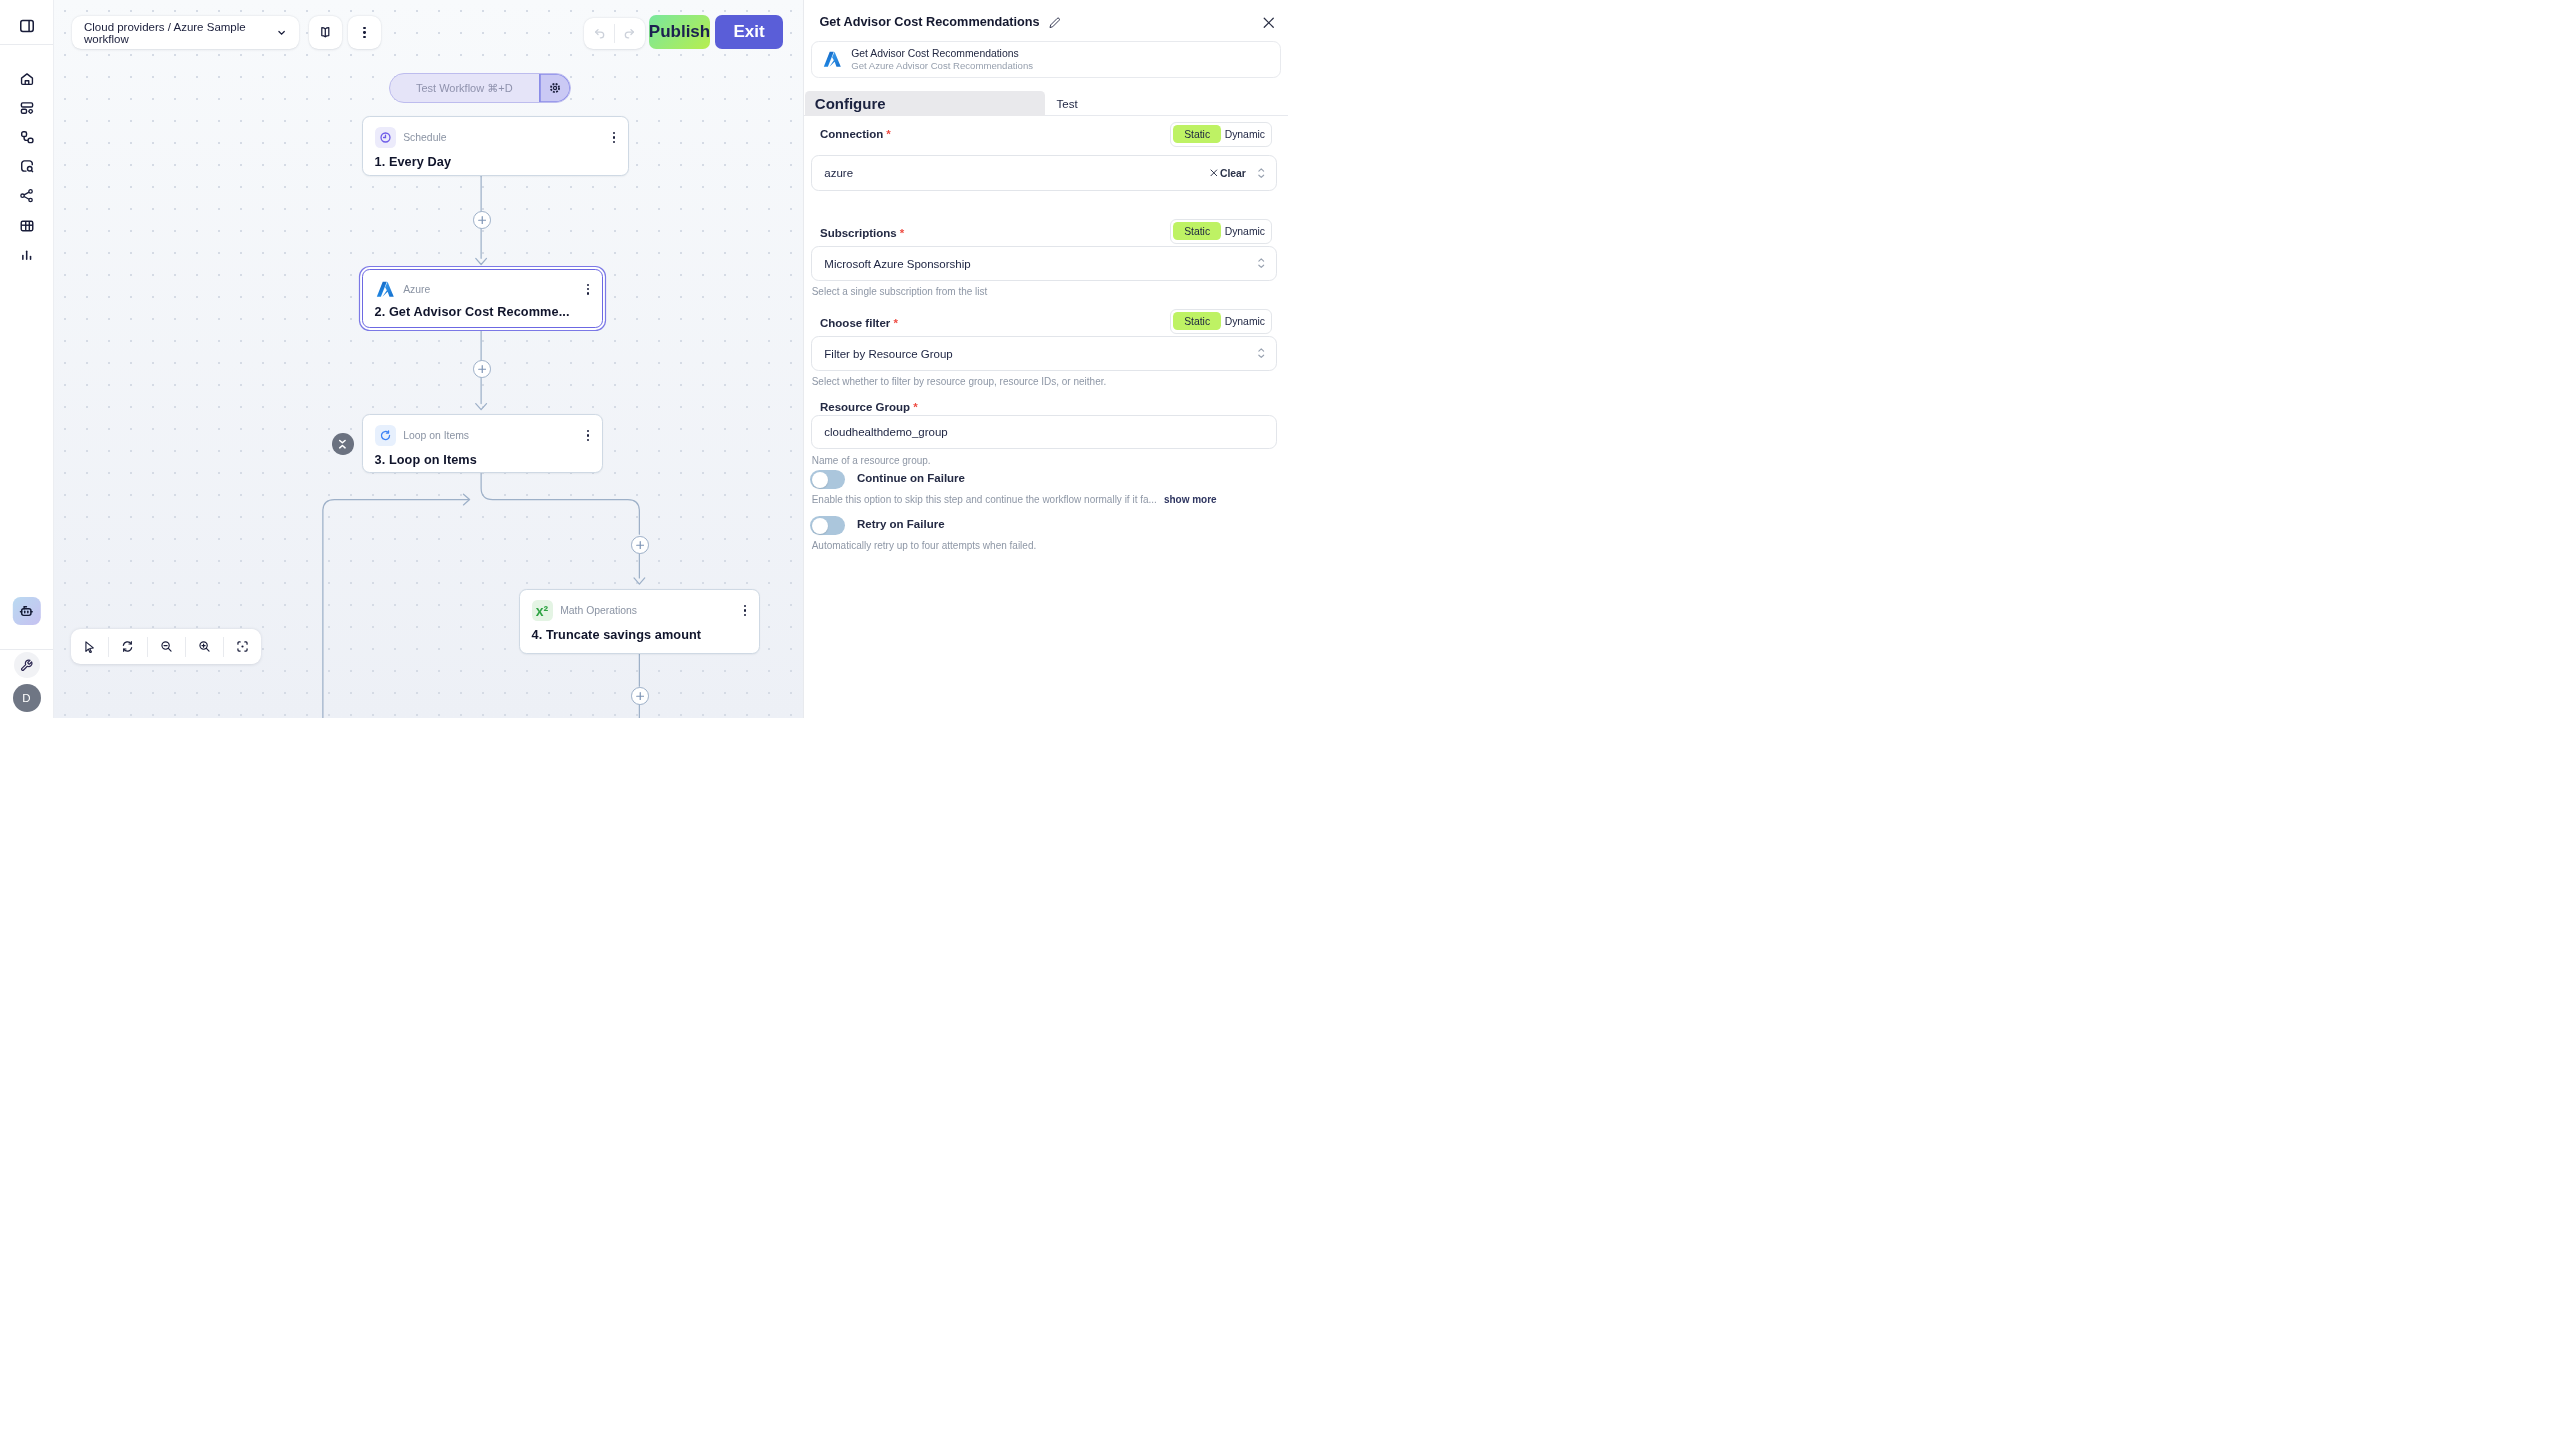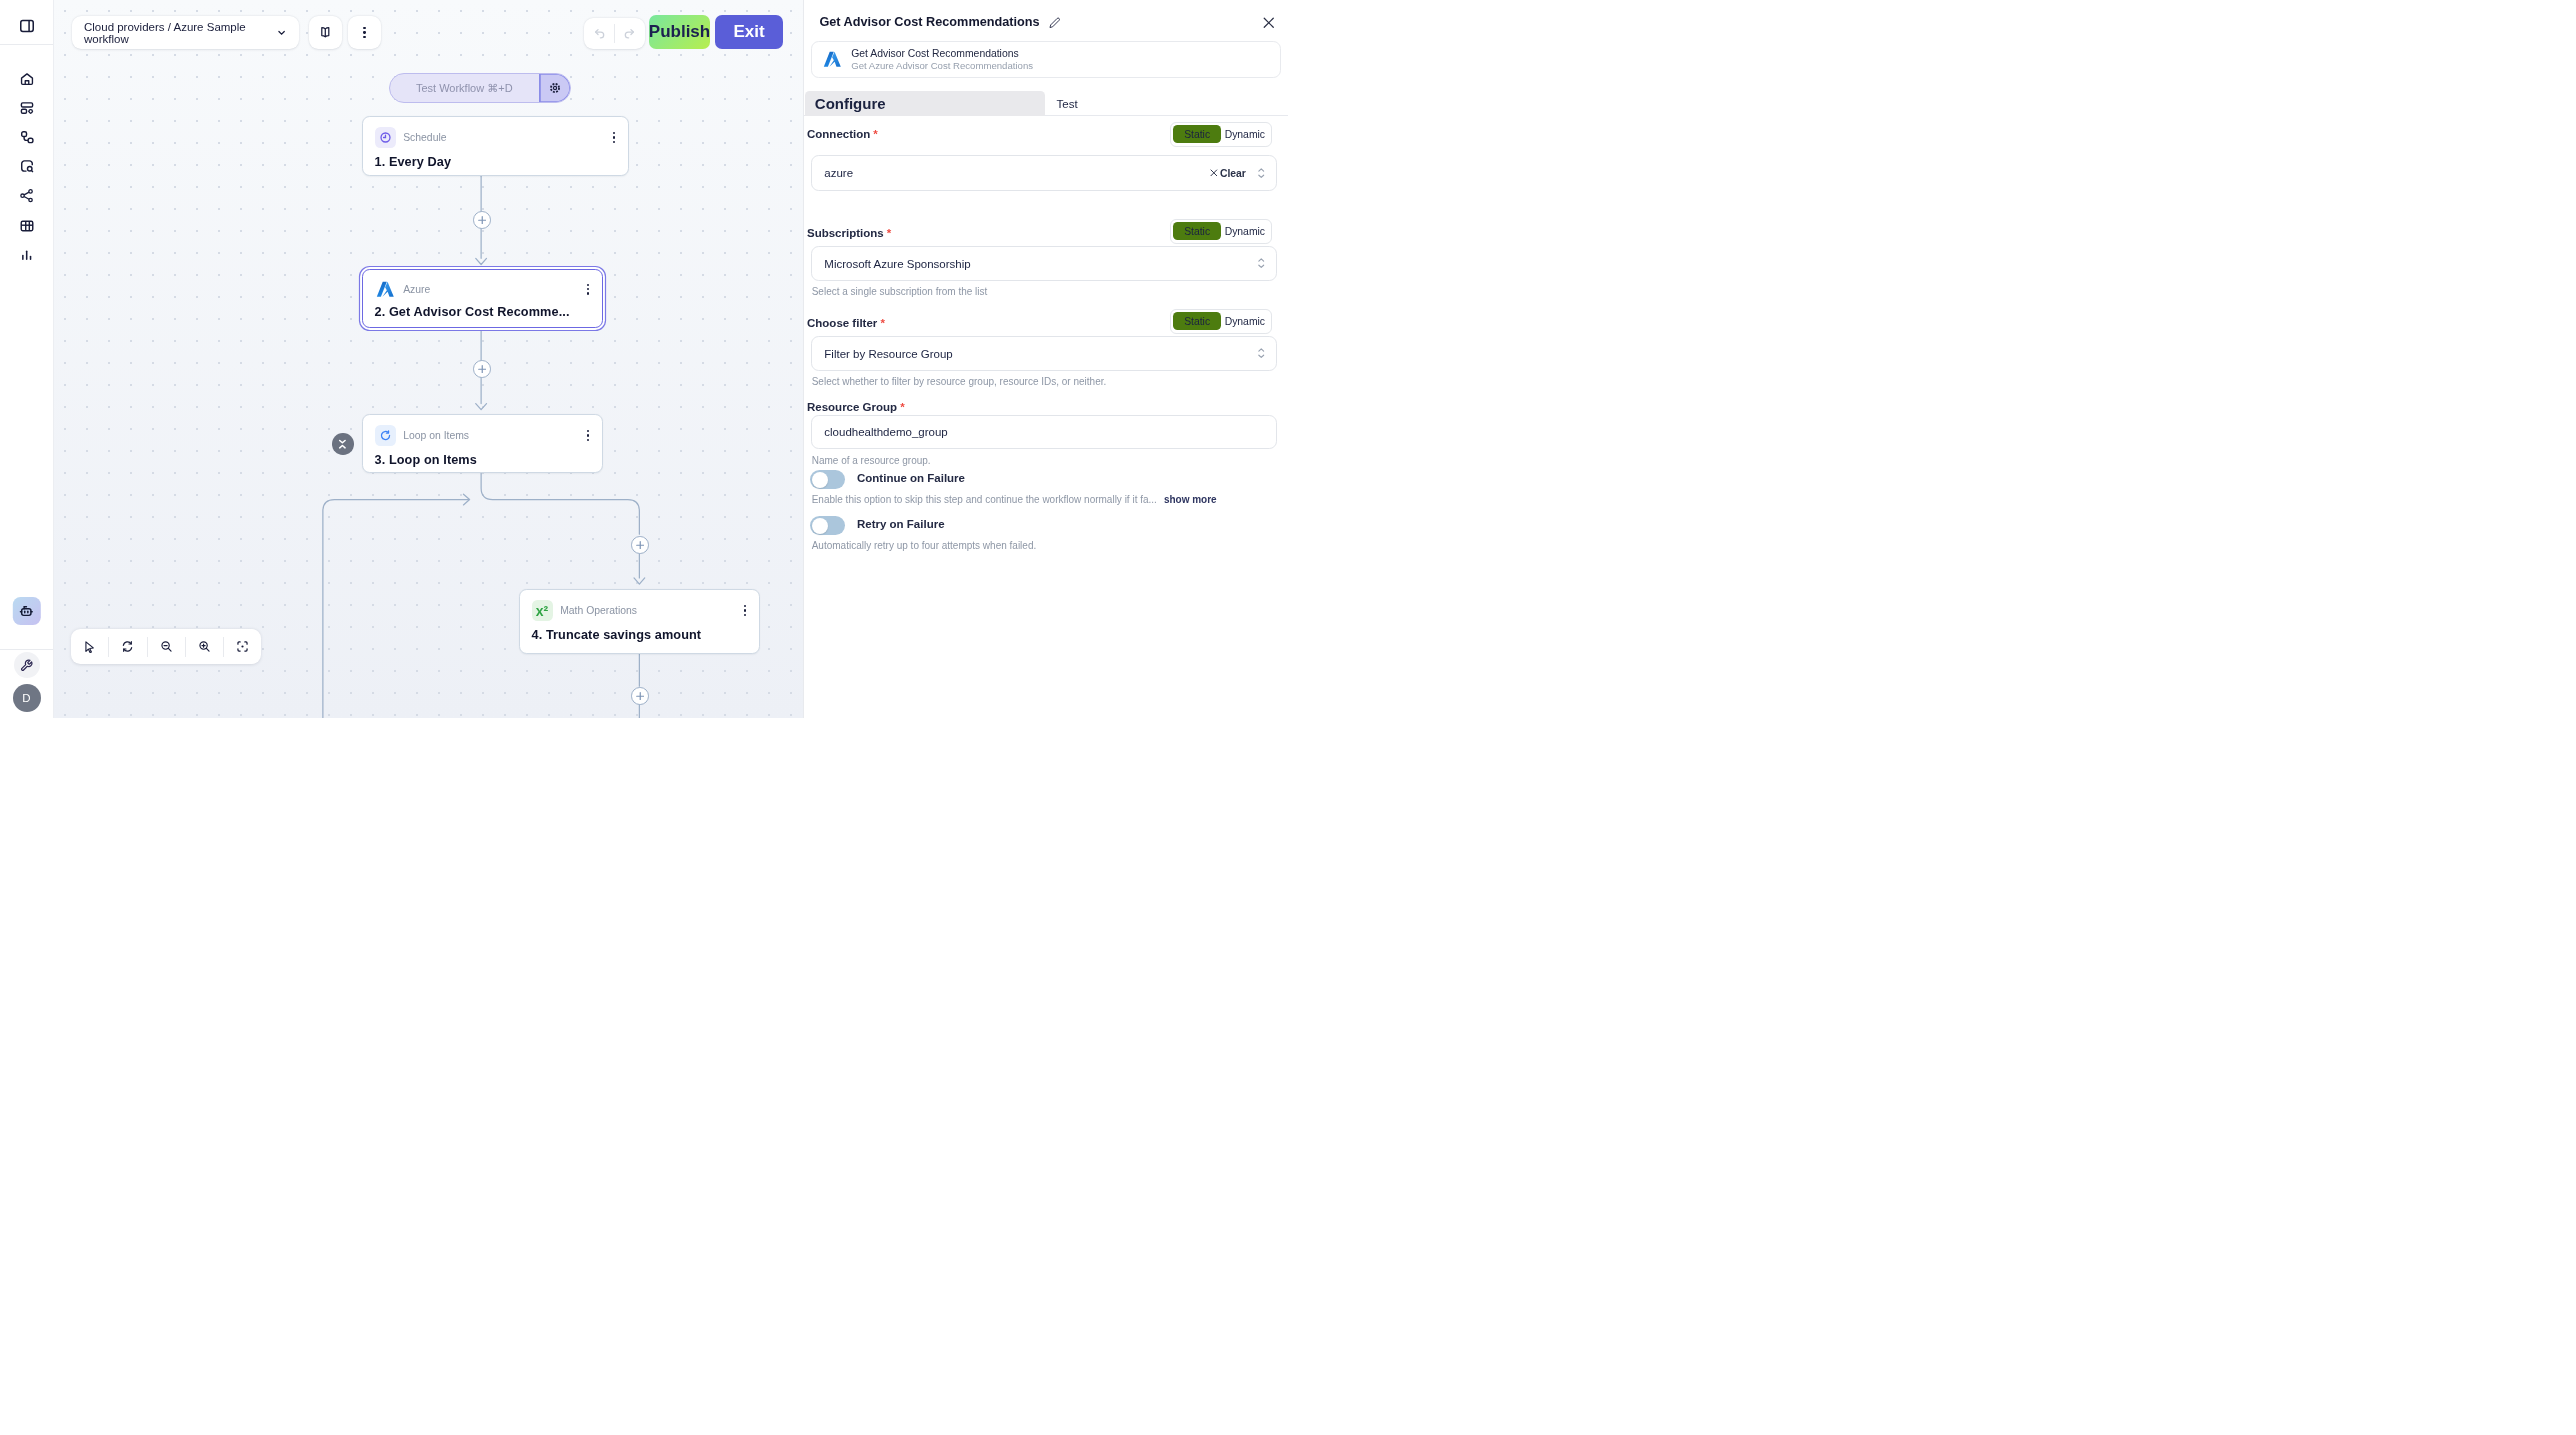--- a/index.html
+++ b/index.html
@@ -60,25 +60,25 @@
   .panel-title { font-size:12.7px; font-weight:700; color:#14182f; }
   .panel-close { position:absolute; right:14px; top:17px; cursor:pointer; }
   .app-card { position:absolute; left:7px; top:41px; width:470px; height:37px; border:0.8px solid #e8eaee; border-radius:7.7px; display:flex; align-items:center; padding-left:10.8px; gap:10px; }
   .app-card .name { font-size:10.4px; color:#232943; }
   .app-card .desc { font-size:9.6px; color:#97a0ae; margin-top:1.5px; }
 
   .tabs { position:absolute; left:0; top:91px; width:100%; height:25px; border-bottom:0.8px solid #e7e9ee; }
   .tab-configure { position:absolute; left:0.8px; top:0; width:240px; height:25px; background:#e9e9ec; border-radius:4.6px 4.6px 0 0; font-size:15px; font-weight:600; color:#1b2240; display:flex; align-items:center; padding-left:10px; cursor:pointer; }
   .tab-test { position:absolute; left:241px; top:0; right:0; height:25px; font-size:11.5px; color:#1b2240; display:flex; align-items:center; padding-left:11.5px; cursor:pointer; }
 
-  .f-label { position:absolute; left:3px; font-size:11.5px; font-weight:600; color:#232943; }
+  .f-label { position:absolute; left:16px; font-size:11.5px; font-weight:600; color:#232943; }
   .f-label .req { color:#ee4b42; margin-left:3.1px; font-weight:600; }
   .seg { position:absolute; left:366px; width:102px; height:24.6px; border:0.8px solid #e3e6ea; border-radius:6.1px; background:#fff; display:flex; align-items:center; padding:2.3px; }
   .seg .opt { flex:1; height:100%; display:flex; align-items:center; justify-content:center; font-size:10.4px; color:#1b2240; border-radius:4.6px; cursor:pointer; }
-  .seg .opt.on { background:#4d7c0f; }
+  .seg .opt.on { background:#bef264; }
   .select { position:absolute; left:7px; width:466px; border:0.8px solid #e2e5ea; border-radius:7.7px; background:#fff; display:flex; align-items:center; padding:0 10.8px 0 12.3px; font-size:11.5px; color:#1b2240; cursor:pointer; }
   .select .grow { flex:1; }
   .clear { display:flex; align-items:center; gap:2.3px; font-size:10.4px; font-weight:600; color:#2a3148; cursor:pointer; margin-right:10.8px; }
   .helper { position:absolute; left:7.7px; font-size:10px; color:#8e97a6; }
   .helper .more { color:#2e3560; font-weight:600; margin-left:7px; cursor:pointer; }
   .toggle { position:absolute; left:6.1px; width:35px; height:19px; border-radius:10px; background:#abc6dc; cursor:pointer; }
   .toggle .knob { position:absolute; left:1.5px; top:1.5px; width:16px; height:16px; border-radius:50%; background:#fff; box-shadow:0 0.8px 1.5px rgba(0,0,0,.15); }
   .t-label { position:absolute; left:53px; font-size:11.5px; font-weight:600; color:#232943; }
 </style>
 </head>

